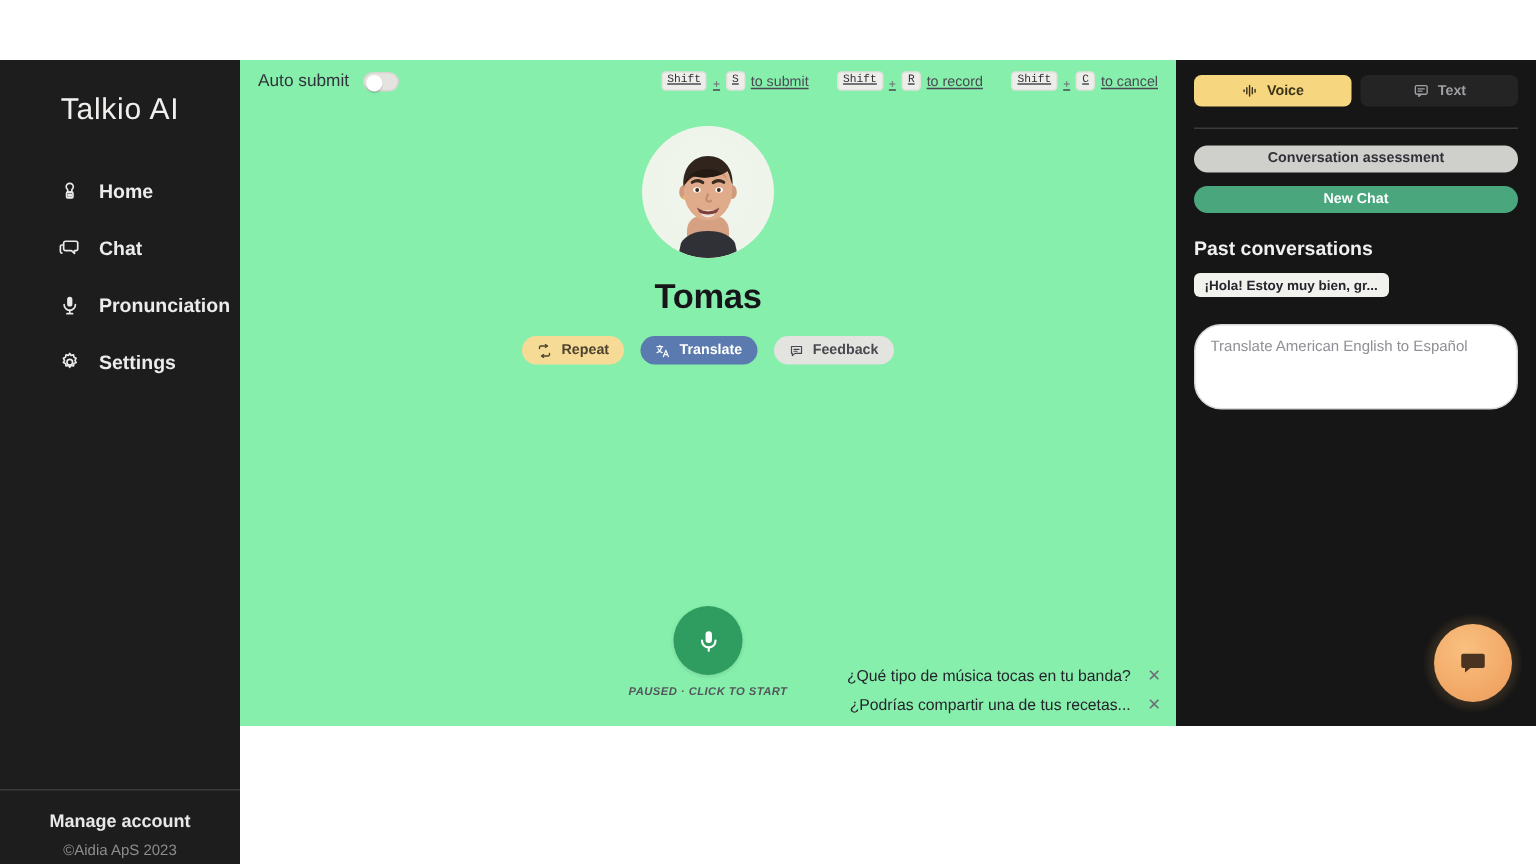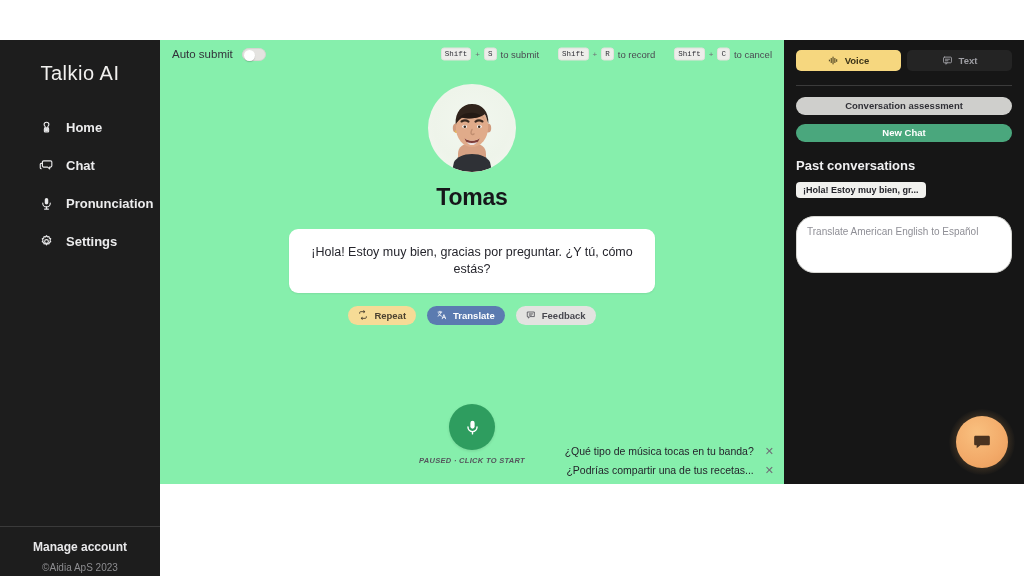--- a/index.html
+++ b/index.html
@@ -79,21 +79,21 @@
   .toggle .knob {
     position: absolute; left: 1px; top: 1px;
     width: 11px; height: 11px; border-radius: 50%;
     background: #ffffff;
     box-shadow: 0 1px 1px rgba(0,0,0,.18);
   }
   .shortcuts {
     position: absolute; right: 12px; top: 50%; transform: translateY(-50%);
     display: flex; align-items: center; gap: 19px;
   }
-  .sc { display: flex; align-items: center; gap: 4px; font-size: 9.5px; color: #4a4a52; white-space: nowrap; }
+  .sc { display: flex; align-items: flex-end; gap: 4px; font-size: 9.5px; color: #4a4a52; white-space: nowrap; text-decoration: underline; }
   .kbd {
     font-family: "Liberation Mono", monospace;
     font-size: 7.5px; color: #2f2f36;
     background: #ededea; border: 1px solid #e2e1dc;
     border-radius: 3px; padding: 1px 3px;
     line-height: 1.2;
   }
   .plus { font-size: 8px; color: #6d6d74; }
 
   
@@ -369,23 +369,20 @@
 
             <path d="M36.6 54.4c4.6 3.2 10.4 3.2 15 0-1.4 4-4.4 6-7.5 6s-6.1-2-7.5-6z" fill="#7e3e3a"></path>
             <path d="M37.4 54.8c4.2 2.6 9.2 2.6 13.4 0-1.2.9-3.6 1.6-6.7 1.6s-5.5-.7-6.7-1.6z" fill="#ffffff"></path>
             <path d="M38.6 57.9c3.4 1.5 7.4 1.5 10.8 0-1.3 2.1-3.3 3.1-5.4 3.1s-4.1-1-5.4-3.1z" fill="#ffffff" opacity=".82"></path>
           </g>
         </svg>
       </div>
       <div class="persona-name">Tomas</div>
     </div>
 
-    <div class="bubble">
-      <div class="bubble-text">¡Hola! Estoy muy bien, gracias por preguntar. ¿Y tú, cómo estás?</div>
-    </div>
 
     <div class="actions">
       <div class="act act-repeat">
         <span>
           <svg viewBox="0 0 24 24" fill="none" stroke="#4c4230" stroke-width="2.2" stroke-linecap="round" stroke-linejoin="round">
             <path d="M4 8V6.5A2.5 2.5 0 0 1 6.5 4H16"></path>
             <path d="M20 16v1.5a2.5 2.5 0 0 1-2.5 2.5H8"></path>
             <path d="M13.5 1.8 16.8 4l-3.3 2.2M10.5 22.2 7.2 20l3.3-2.2"></path>
           </svg>
         </span>

